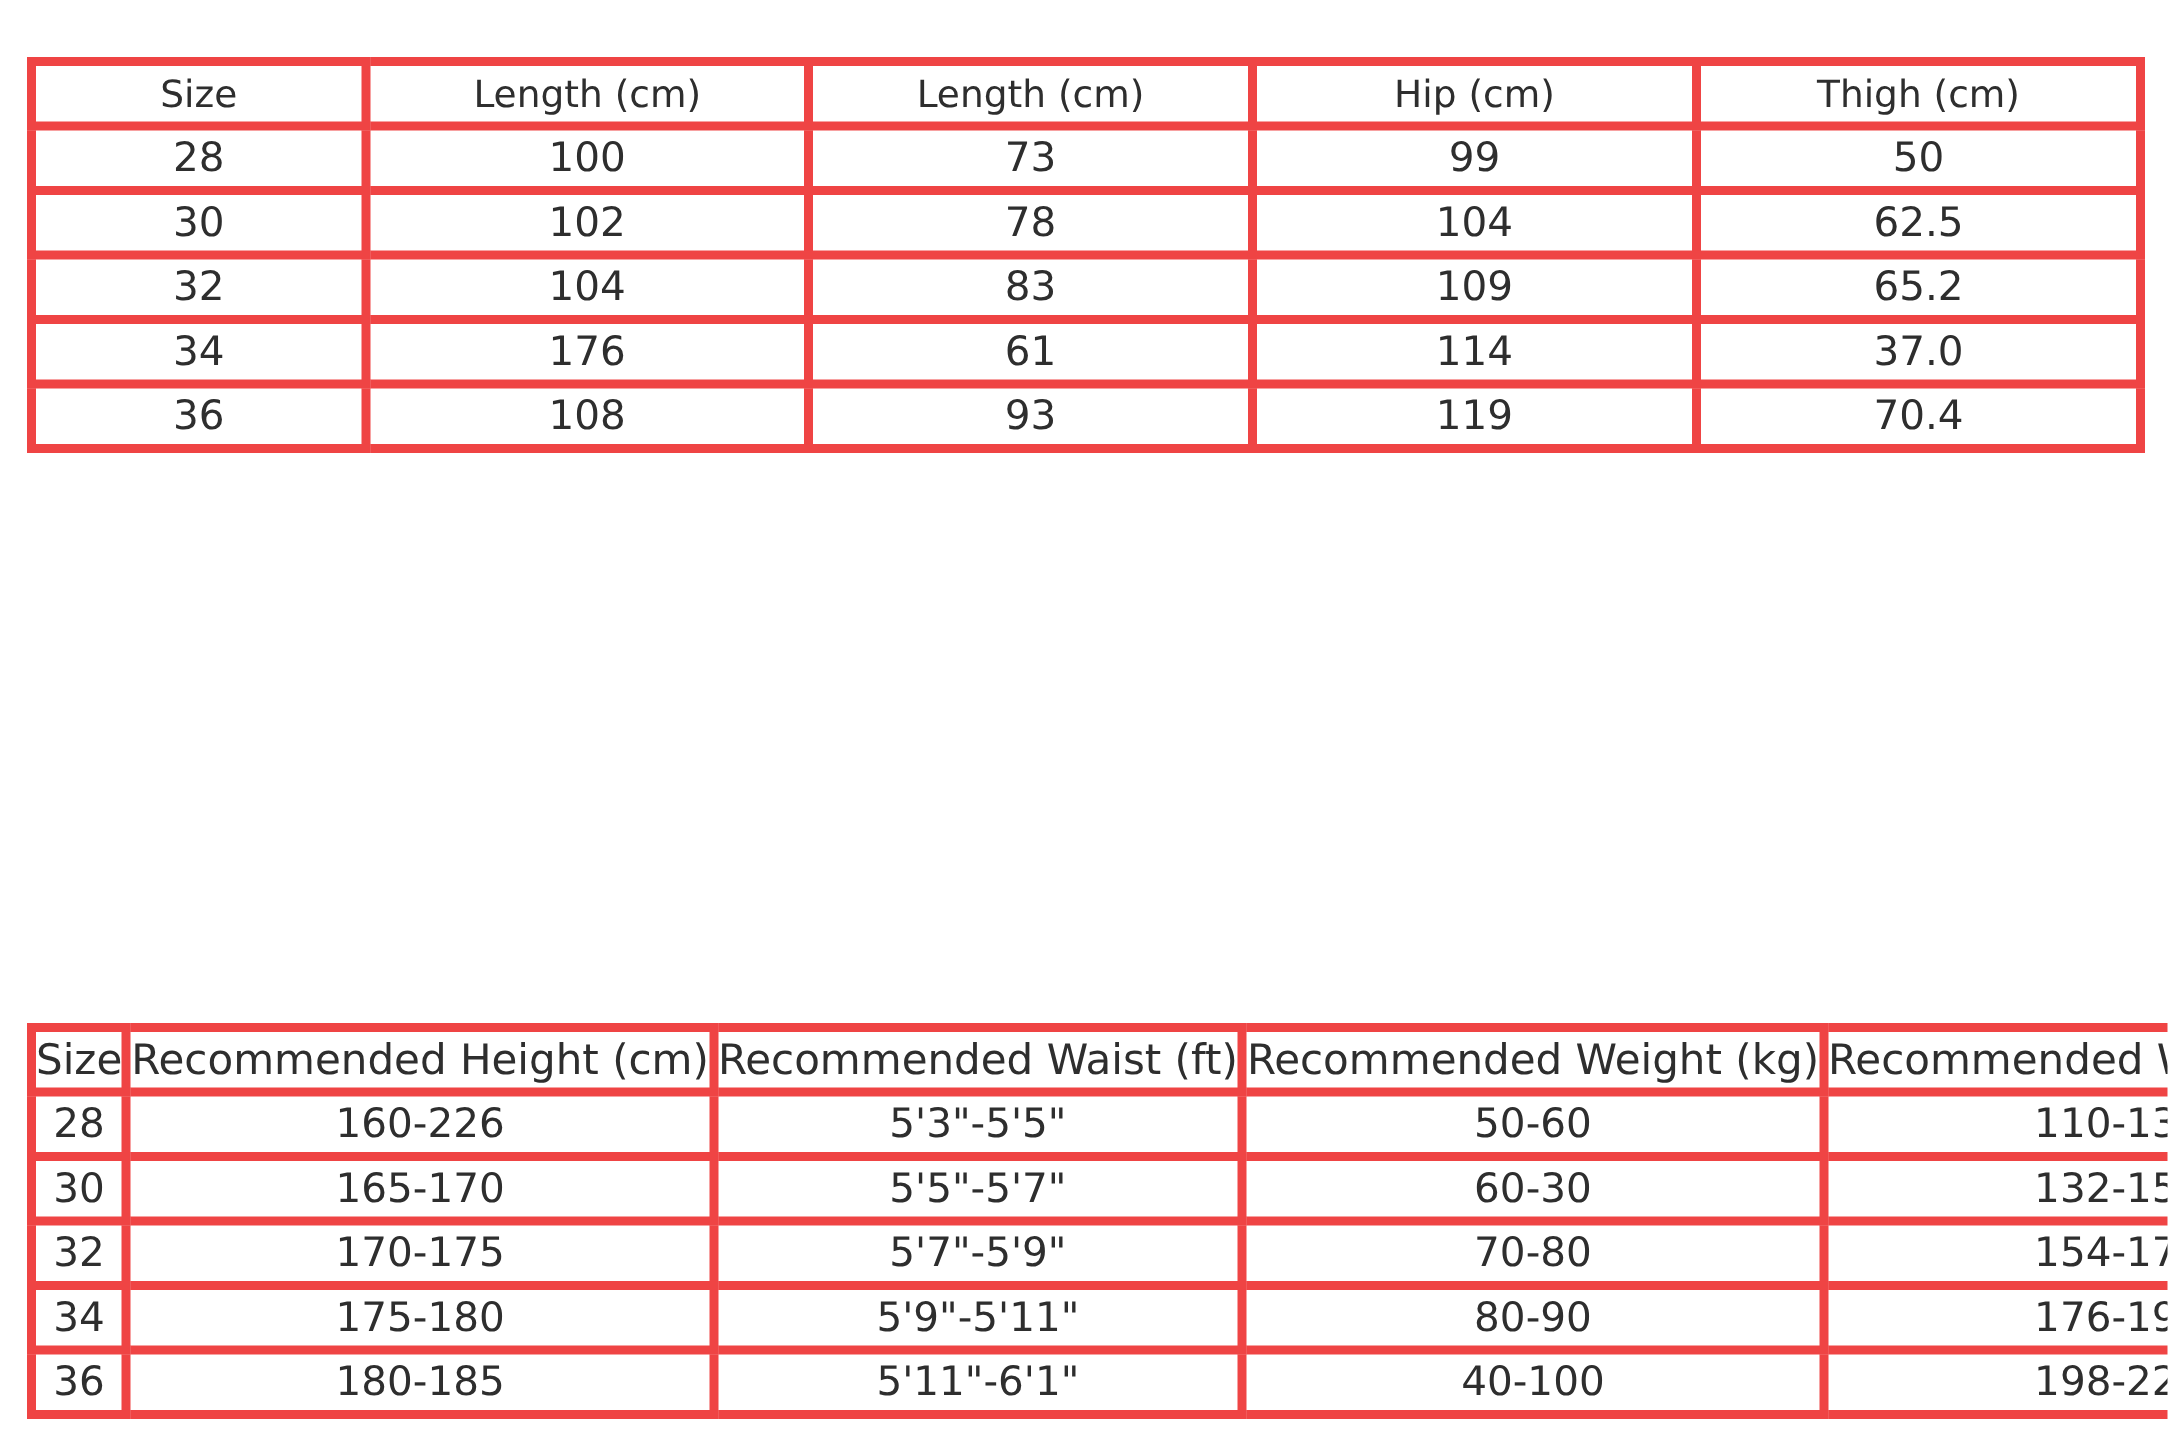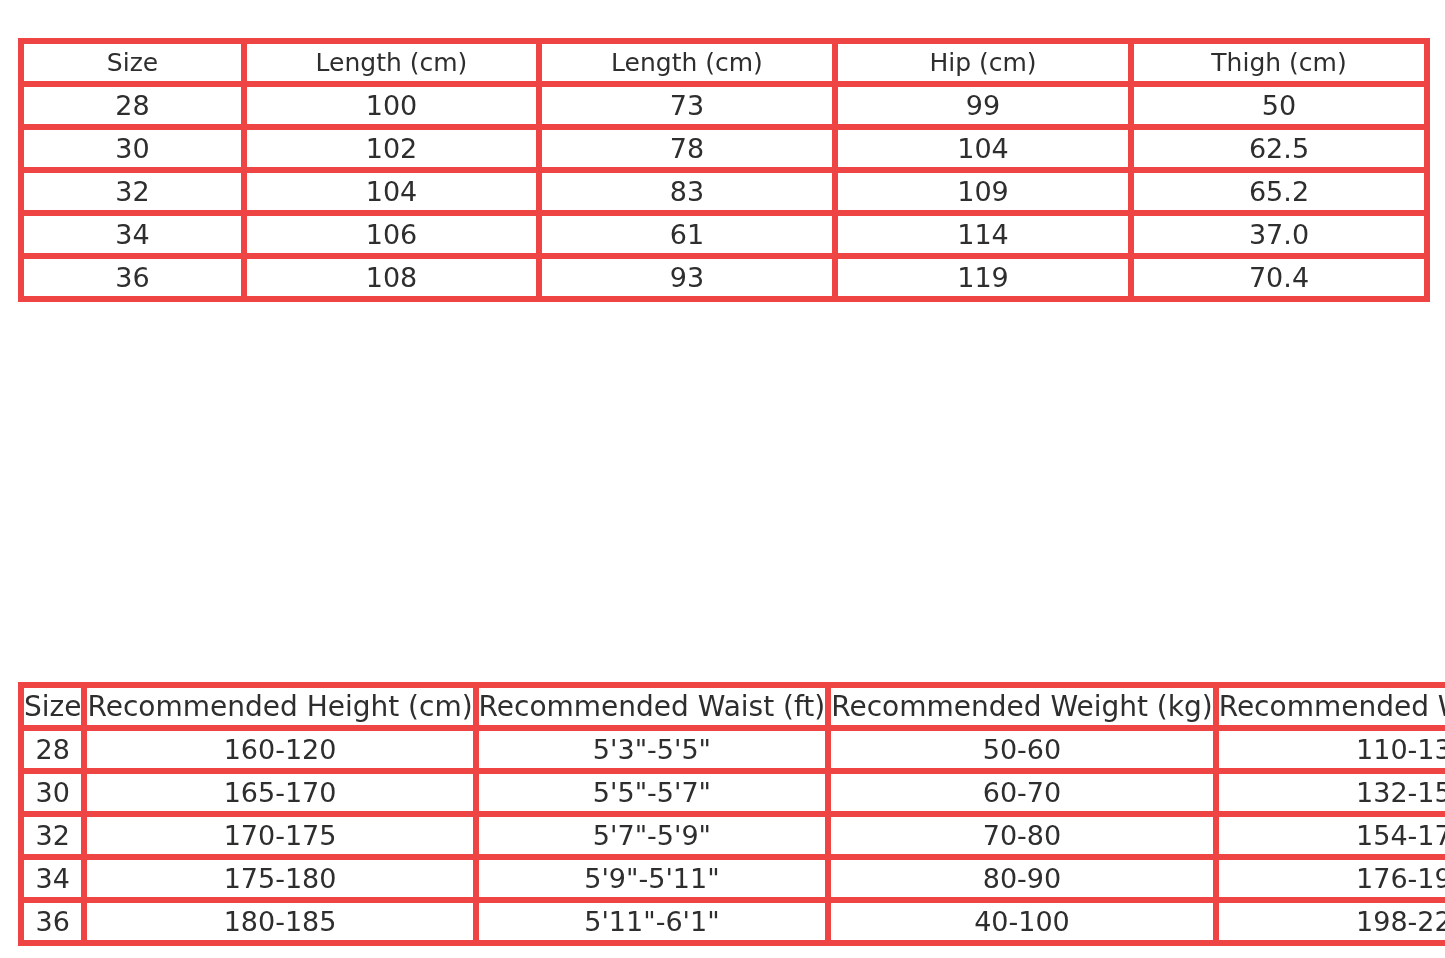--- a/index.html
+++ b/index.html
@@ -90,21 +90,21 @@
   </tr>
   <tr>
     <td>32</td>
     <td>104</td>
     <td>83</td>
     <td>109</td>
     <td>65.2</td>
   </tr>
   <tr>
     <td>34</td>
-    <td>106</td>
+    <td>176</td>
     <td>61</td>
     <td>114</td>
     <td>37.0</td>
   </tr>
   <tr>
     <td>36</td>
     <td>108</td>
     <td>93</td>
     <td>119</td>
     <td>70.4</td>
@@ -143,30 +143,30 @@
           </div>
     </th>
     <th>
       <div class="overflow-center">
             <span>Recommended Weight (lbs)</span>
           </div>
     </th>
   </tr>
   <tr>
     <td>28</td>
-    <td>160-120</td>
+    <td>160-226</td>
     <td>5'3"-5'5"</td>
     <td>50-60</td>
     <td>110-132</td>
   </tr>
   <tr>
     <td>30</td>
     <td>165-170</td>
     <td>5'5"-5'7"</td>
-    <td>60-70</td>
+    <td>60-30</td>
     <td>132-154</td>
   </tr>
   <tr>
     <td>32</td>
     <td>170-175</td>
     <td>5'7"-5'9"</td>
     <td>70-80</td>
     <td>154-176</td>
   </tr>
   <tr>

